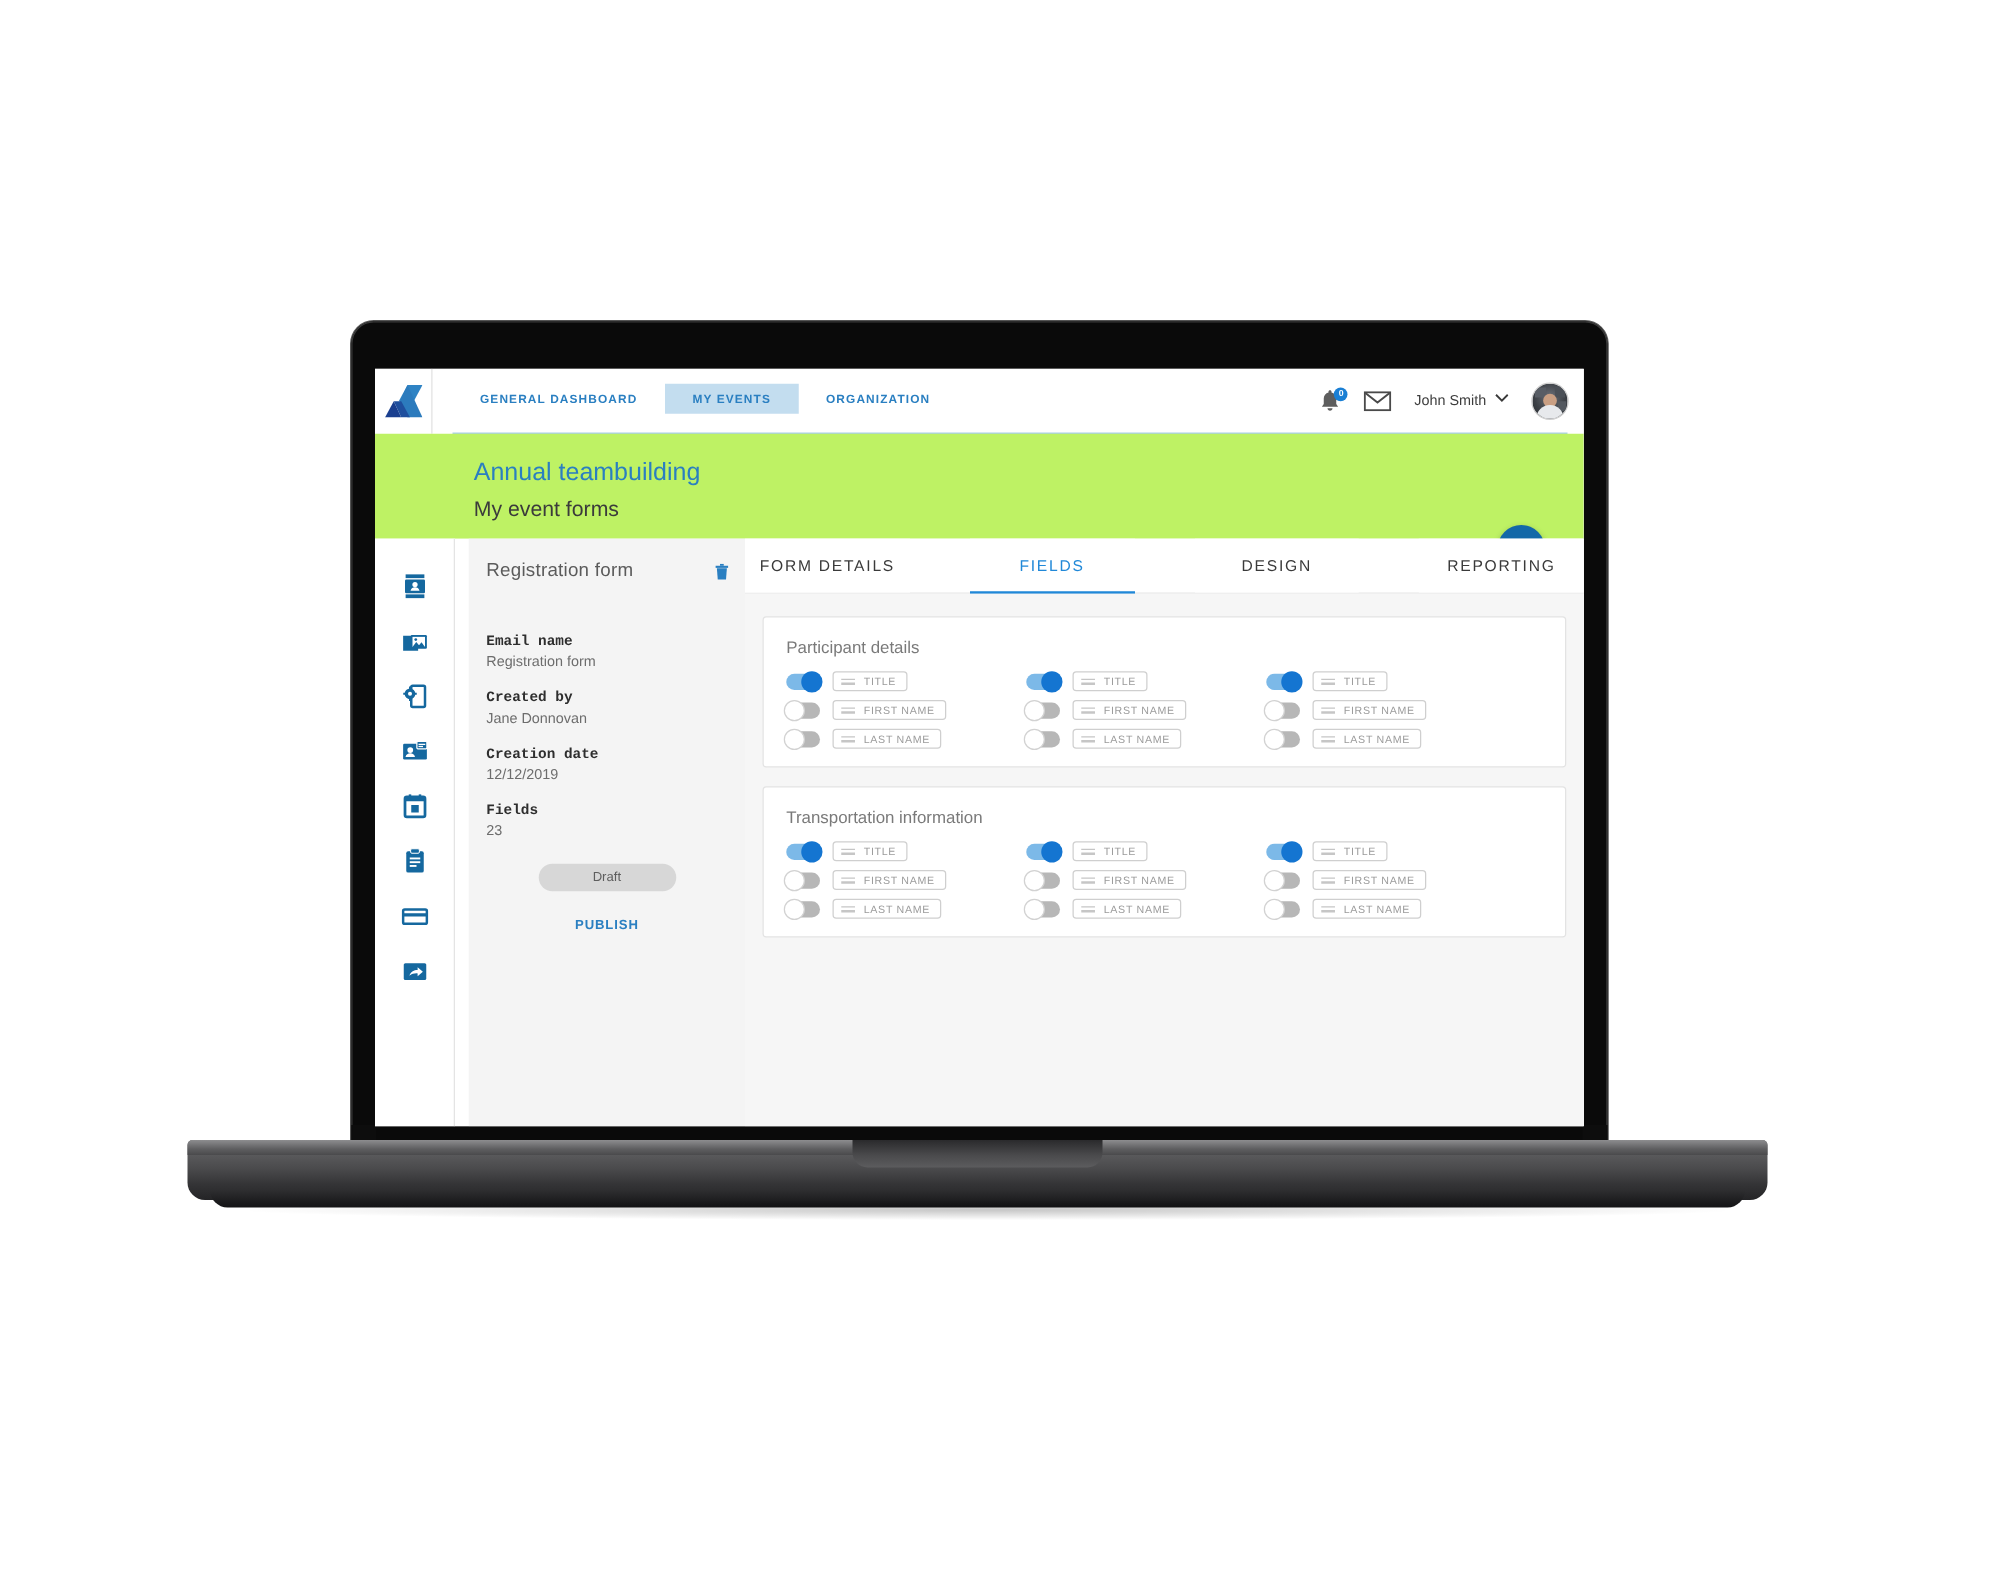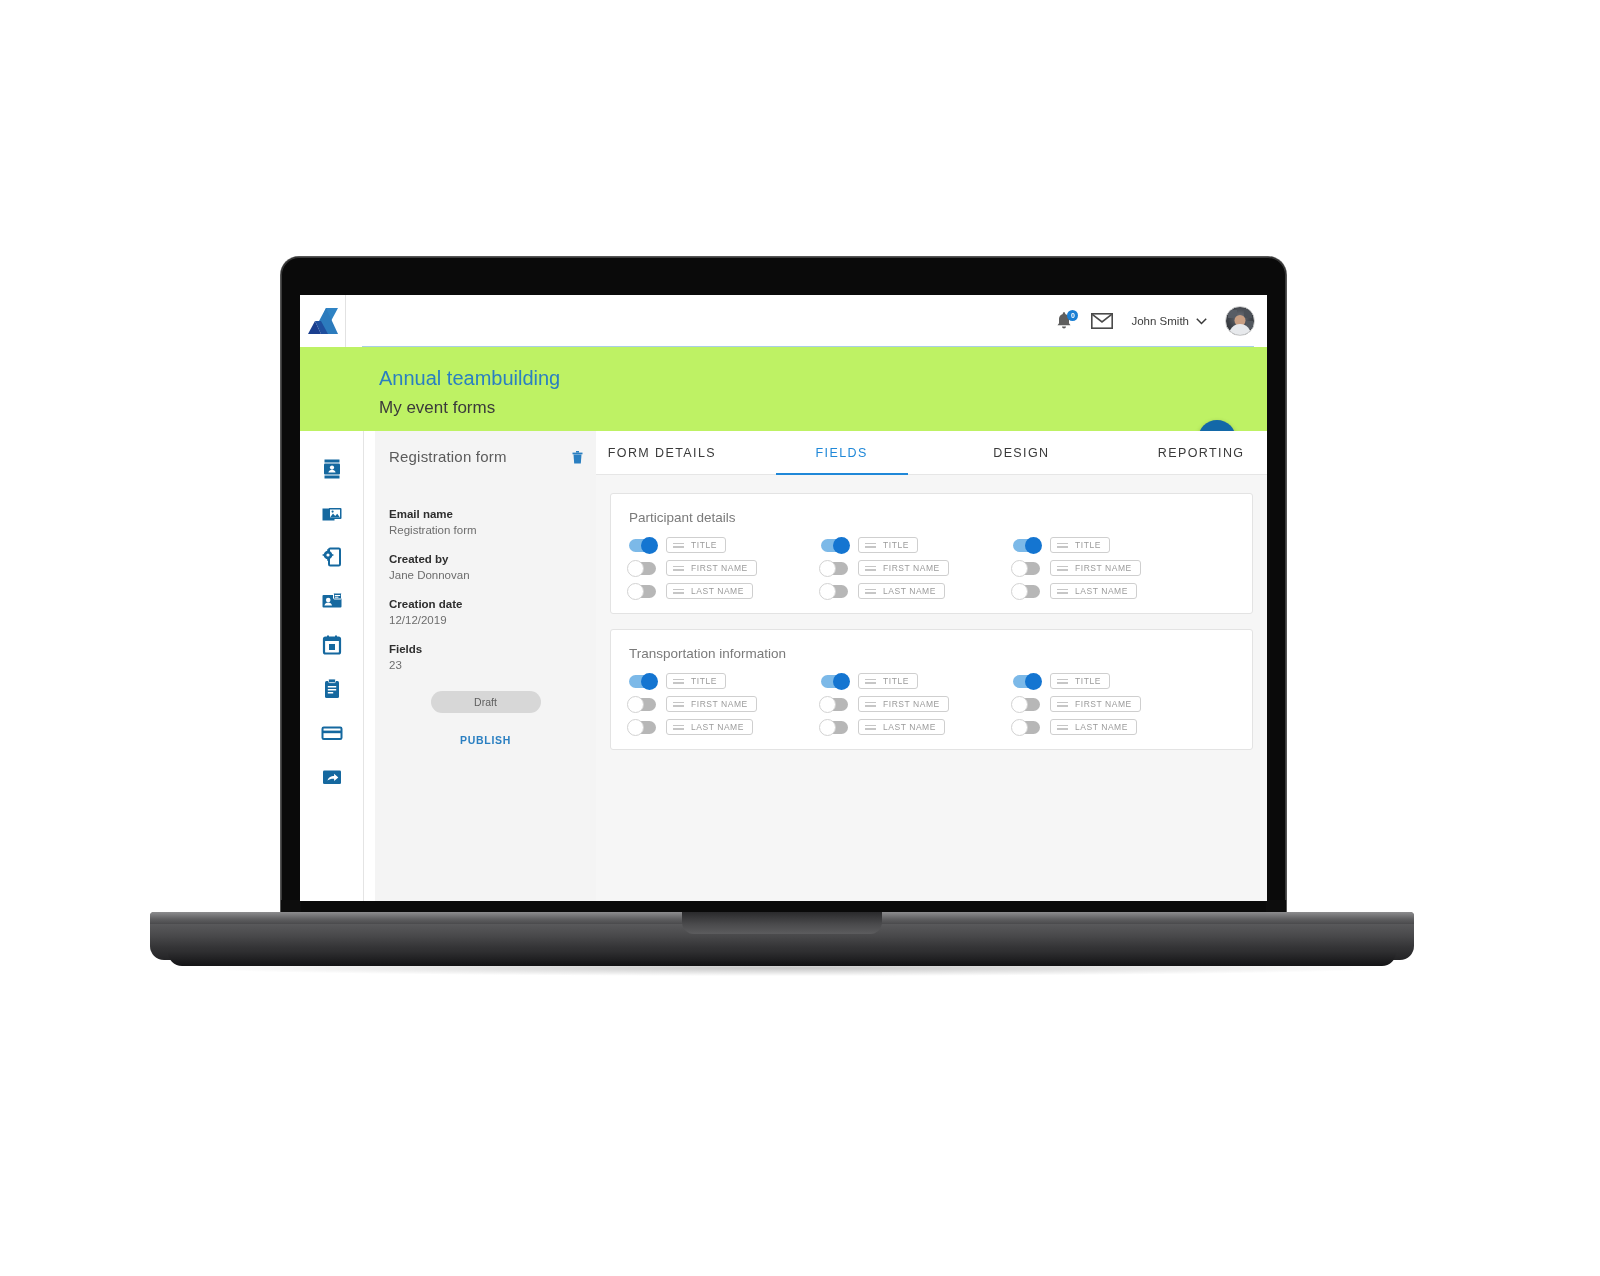--- a/index.html
+++ b/index.html
@@ -201,21 +201,21 @@
     position: absolute; left: 14px; top: 17px;
     font-size: 15px; color: #5b5b5b; font-weight: normal;
     letter-spacing: 0.2px;
   }
   .lp-trash {
     position: absolute; right: 13px; top: 20px;
     width: 11px; height: 13px; cursor: pointer;
   }
   .lp-fields { position: absolute; left: 14px; top: 75px; width: 190px; }
   .fld { margin-bottom: 13px; }
-  .fld-label { font-size: 11.5px; color: #2e2e2e; font-weight: bold; line-height: 16px; }
+  .fld-label { font-size: 11.5px; color: #2e2e2e; font-weight: bold; line-height: 16px; font-family: Liberation Mono, monospace; }
   .fld-value { font-size: 11.5px; color: #6d6d6d; line-height: 16px; }
   .draft-pill {
     position: absolute; left: 50%; transform: translateX(-50%);
     top: 260px; width: 110px; height: 22px; border-radius: 11px;
     background: #d7d7d7; color: #5e5e5e; font-size: 10.5px;
     display: flex; align-items: center; justify-content: center;
     cursor: pointer;
   }
   .publish-link {
     position: absolute; left: 50%; transform: translateX(-50%);
@@ -305,36 +305,41 @@
       <div class="topbar">
         <div class="logo-col">
           <svg class="logo-mark" viewBox="0 0 30 26">
             <polygon points="0,26 7,13 13,26" fill="#1a3f8f"></polygon>
             <polygon points="11,13 18,0 30,0 23,13" fill="#2f83c4"></polygon>
             <polygon points="18,0 30,26 18,26 12,13" fill="#2c7bbd"></polygon>
             <polygon points="7,13 13,26 20,26 13,13" fill="#1f4f9e"></polygon>
           </svg>
         </div>
 
+        <div class="nav-tabs">
+          <div class="nav-tab">GENERAL DASHBOARD</div>
+          <div class="nav-tab active">MY EVENTS</div>
+          <div class="nav-tab">ORGANIZATION</div>
+        </div>
 
         <div class="topbar-right">
           <div class="bell-wrap">
             <svg viewBox="0 0 18 20" width="18" height="20">
               <path d="M9 1.2c-.7 0-1.2.5-1.2 1.1v.6C5.5 3.4 4 5.4 4 7.8v4.4l-1.5 2.1h13L14 12.2V7.8c0-2.4-1.5-4.4-3.8-4.9v-.6c0-.6-.5-1.1-1.2-1.1z" fill="#5e5e5e"></path>
               <path d="M7 15.6c0 1.1.9 2 2 2s2-.9 2-2z" fill="#5e5e5e"></path>
             </svg>
             <div class="badge">0</div>
           </div>
 
           <svg class="env-icon" viewBox="0 0 22 16">
             <rect x="0.8" y="0.8" width="20.4" height="14.4" fill="none" stroke="#4a4a4a" stroke-width="1.6"></rect>
             <path d="M1.3 1.4 L11 9 L20.7 1.4" fill="none" stroke="#4a4a4a" stroke-width="1.6"></path>
           </svg>
 
-          <div style="display:flex;align-items:center;">
+          <div style="display:flex;">
             <span class="user-name">John Smith</span>
             <svg width="11" height="7" viewBox="0 0 11 7" style="margin-left:7px">
               <path d="M0.8 0.8 L5.5 5.5 L10.2 0.8" fill="none" stroke="#3a3a3a" stroke-width="1.5"></path>
             </svg>
           </div>
 
           <div class="avatar">
             <div class="grid-a"></div>
             <div class="grid-b"></div>
             <div class="grid-c"></div>

